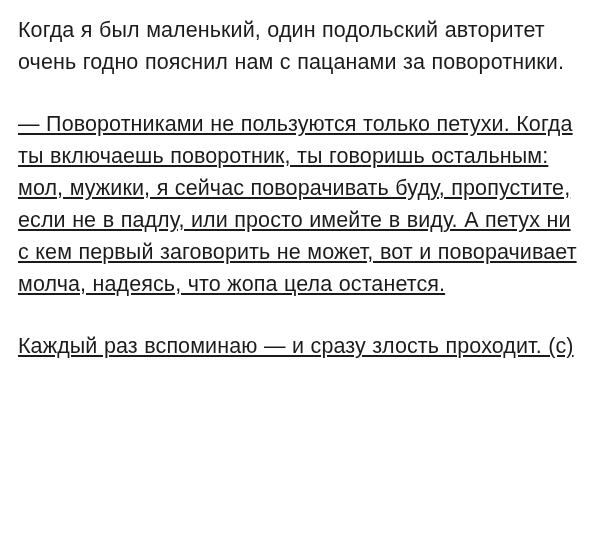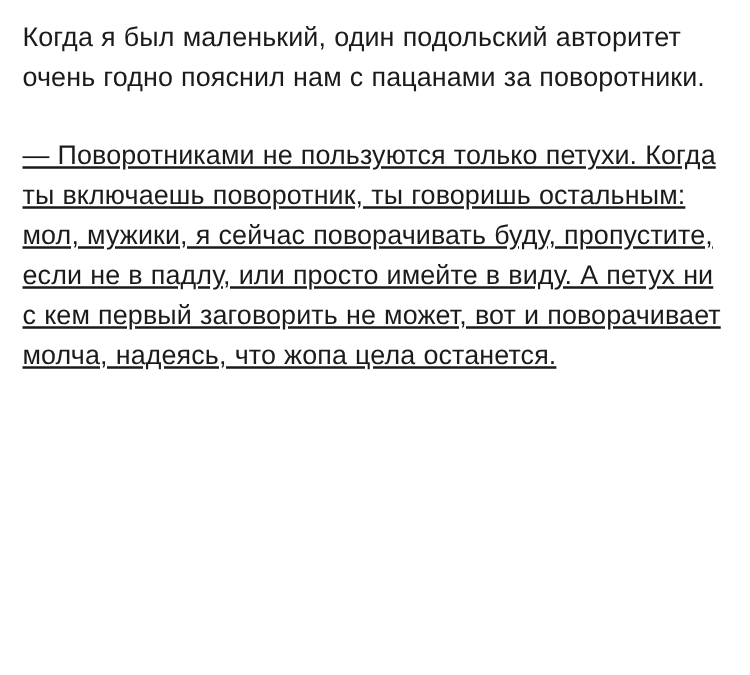--- a/index.html
+++ b/index.html
@@ -33,13 +33,14 @@
     margin-top: 30px;
     text-decoration: underline;
   }
 </style>
 </head>
 <body>
 
 <div class="page">
   <p class="para">Когда я был маленький, один подольский авторитет очень годно пояснил нам с пацанами за поворотники.</p>
   <p class="para">— Поворотниками не пользуются только петухи. Когда ты включаешь поворотник, ты говоришь остальным: мол, мужики, я сейчас поворачивать буду, пропустите, если не в падлу, или просто имейте в виду. А петух ни с кем первый заговорить не может, вот и поворачивает молча, надеясь, что жопа цела останется.</p>
+  <p class="para">Каждый раз вспоминаю — и сразу злость проходит. (с)</p>
 </div>
 
 </body></html>

